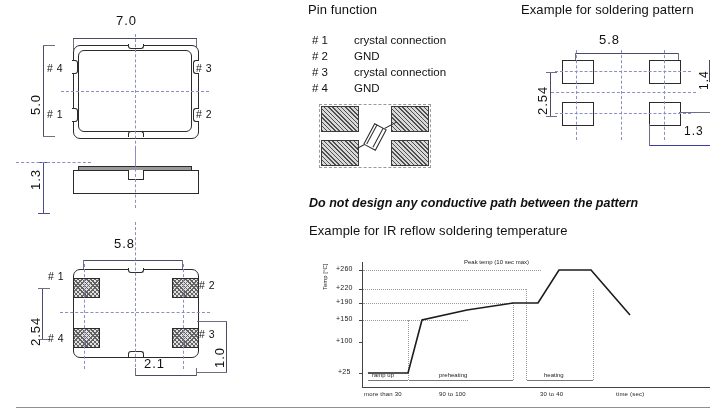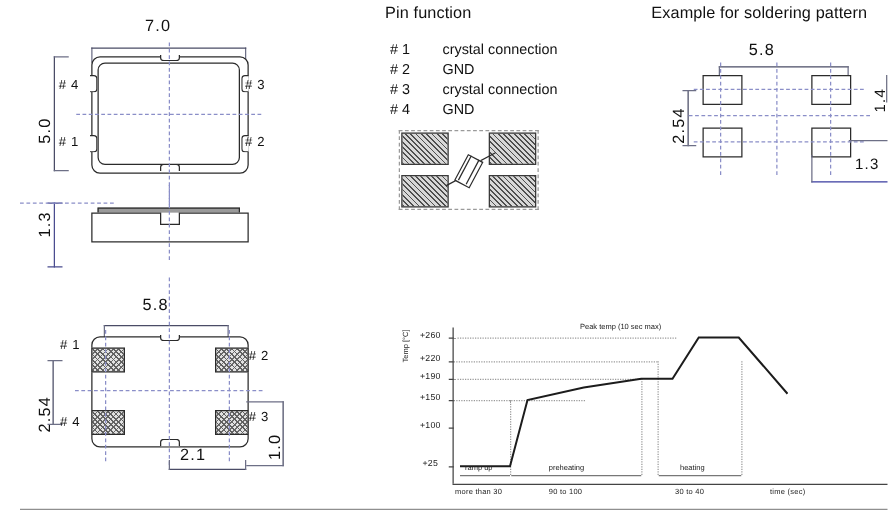--- a/index.html
+++ b/index.html
@@ -227,20 +227,22 @@
     <div class="abs dim rot" style="left:176px;top:88px;font-size:12px;">1.4</div>
     <div class="abs dimline" style="left:188px;top:58px;width:1px;height:22px;"></div>
 
     <div class="abs dim" style="left:163px;top:122px;font-size:12px;">1.3</div>
     <div class="abs dimline" style="left:128px;top:143px;width:68px;height:1px;background:#3a3ca0;"></div>
     <div class="abs ext" style="left:128px;top:122px;width:1px;height:22px;"></div>
     <div class="abs ext" style="left:195px;top:80px;width:1px;height:64px;"></div>
     <div class="abs ext" style="left:158px;top:110px;width:38px;height:1px;"></div>
   </div>
 
+  <div class="abs warn" style="left:293px;top:196px;">Do not design any conductive path between the pattern</div>
+  <div class="abs heading" style="left:293px;top:223px;">Example for IR reflow soldering temperature</div>
 
   <div class="abs" style="left:300px;top:258px;width:405px;height:145px;">
 
     <div class="abs ylabel" style="left:6px;top:32px;">Temp [°C]</div>
 
     <div class="abs chart-axis" style="left:46px;top:4px;width:1px;height:125px;"></div>
     <div class="abs chart-axis" style="left:46px;top:129px;width:352px;height:1px;"></div>
 
     <div class="abs ytick" style="left:20px;top:7px;">+260</div>
     <div class="abs grid" style="left:47px;top:12px;width:178px;"></div>

